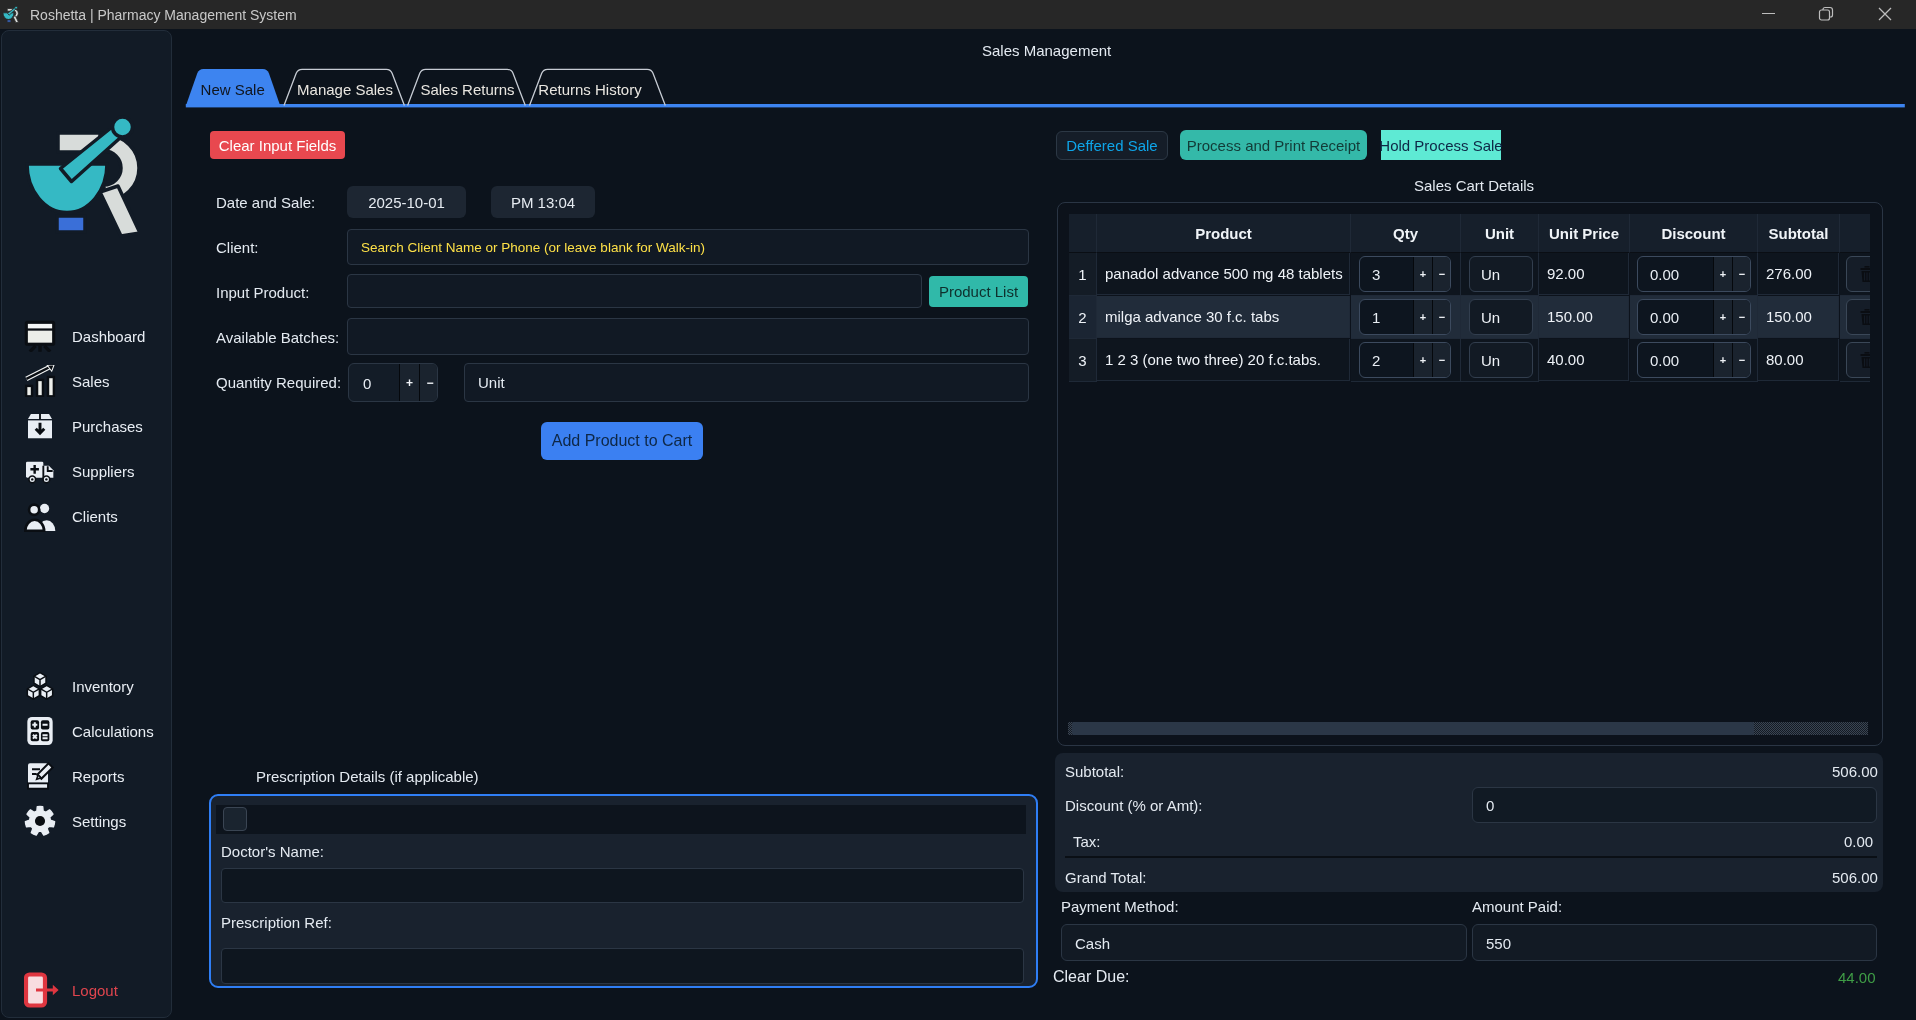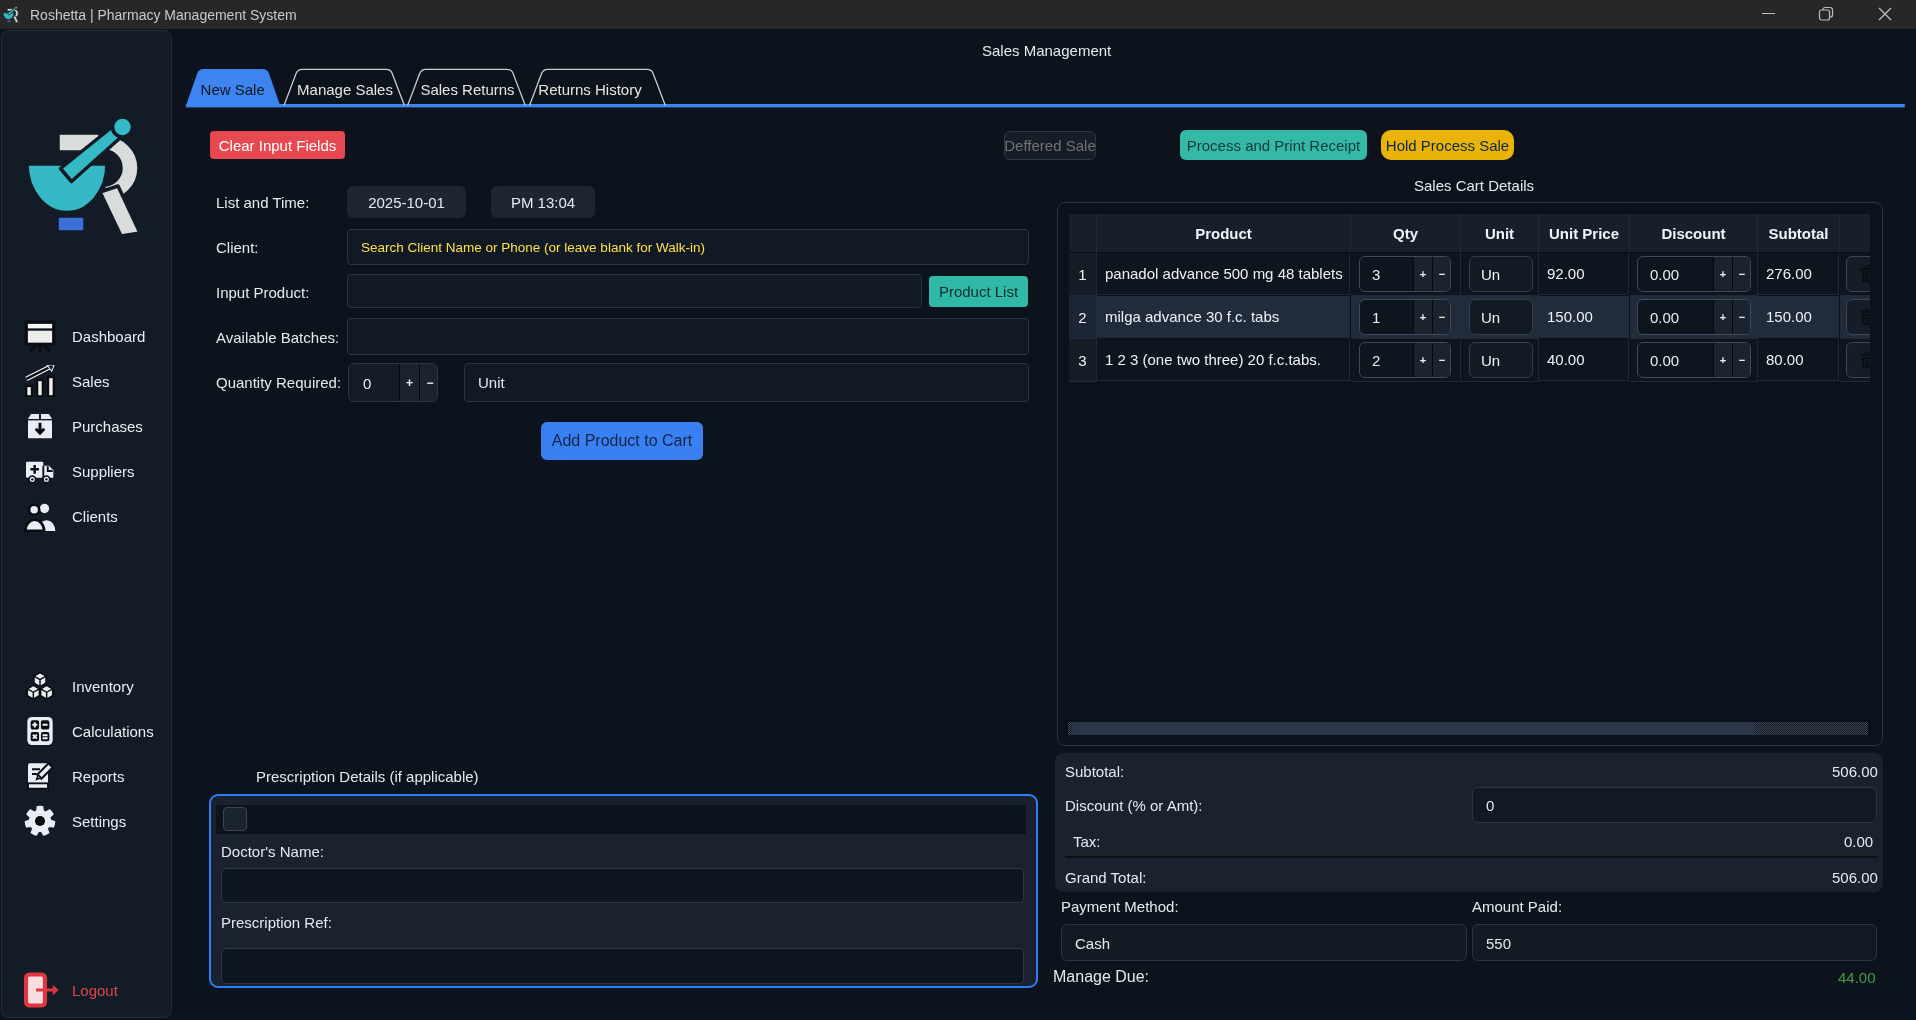--- a/index.html
+++ b/index.html
@@ -169,21 +169,21 @@
 <path d="M232.6,45.5 L244.8,13.3 Q246.4,9.3 250.7,9.3 L332.2,9.3 Q336.5,9.3 338,13.3 L350.3,45.5"></path>
 <path d="M354.5,45.5 L366.7,13.3 Q368.3,9.3 372.6,9.3 L472.2,9.3 Q476.5,9.3 478,13.3 L490.3,45.5"></path>
 </g>
 <text x="57.7" y="34.5" font-size="15" fill="#10151d" text-anchor="middle" font-family="Liberation Sans,sans-serif">New Sale</text>
 <text x="170" y="34.5" font-size="15" fill="#e9e6e0" text-anchor="middle" font-family="Liberation Sans,sans-serif">Manage Sales</text>
 <text x="292.5" y="34.5" font-size="15" fill="#e9e6e0" text-anchor="middle" font-family="Liberation Sans,sans-serif">Sales Returns</text>
 <text x="415" y="34.5" font-size="15" fill="#e9e6e0" text-anchor="middle" font-family="Liberation Sans,sans-serif">Returns History</text>
 </svg>
 
 <div class="btn" style="left:210px;top:131px;width:135px;height:28px;background:#e8484f;color:#fff;border-radius:4px;">Clear Input Fields</div>
-<div class="lbl" style="left:216px;top:195px;">List and Time:</div>
+<div class="lbl" style="left:216px;top:195px;">Date and Sale:</div>
 <div class="btn" style="left:347px;top:186px;width:119px;height:32px;background:#1d2632;color:#e6ebf1;border-radius:6px;">2025-10-01</div>
 <div class="btn" style="left:491px;top:186px;width:104px;height:32px;background:#1d2632;color:#e6ebf1;border-radius:6px;">PM 13:04</div>
 <div class="lbl" style="left:216px;top:240px;">Client:</div>
 <div class="inp" style="left:347px;top:229px;width:682px;height:36px;"></div>
 <div class="lbl" style="left:361px;top:241px;color:#fde047;font-size:13.5px;">Search Client Name or Phone (or leave blank for Walk-in)</div>
 <div class="lbl" style="left:216px;top:285px;">Input Product:</div>
 <div class="inp" style="left:347px;top:274px;width:575px;height:34px;"></div>
 <div class="btn" style="left:929px;top:276px;width:99px;height:31px;background:#30b9a9;color:#0e2f2c;border-radius:4px;">Product List</div>
 <div class="lbl" style="left:216px;top:330px;">Available Batches:</div>
 <div class="inp" style="left:347px;top:318px;width:682px;height:37px;"></div>
@@ -199,23 +199,23 @@
 
 <div class="abs" style="left:209px;top:794px;width:829px;height:194px;background:#19222e;border:2.5px solid #2f7ef5;border-radius:9px;box-sizing:border-box;"></div>
 <div class="abs" style="left:216px;top:805px;width:810px;height:29px;background:#0d141d;"></div>
 <div class="abs" style="left:223px;top:807px;width:24px;height:24px;background:#1a242f;border:1px solid #3a4553;border-radius:4px;box-sizing:border-box;"></div>
 <div class="lbl" style="left:256px;top:769px;">Prescription Details (if applicable)</div>
 <div class="lbl" style="left:221px;top:844px;">Doctor's Name:</div>
 <div class="inp" style="left:221px;top:868px;width:803px;height:35px;background:#0e161f;"></div>
 <div class="lbl" style="left:221px;top:915px;">Prescription Ref:</div>
 <div class="inp" style="left:221px;top:948px;width:803px;height:36px;background:#0e161f;"></div>
 
-<div class="btn" style="left:1004px;top:131px;width:92px;height:29px;background:#151d28;border:1px solid #2c3845;color:#737373;border-radius:6px;">Deffered Sale</div>
+<div class="btn" style="left:1056px;top:131px;width:112px;height:29px;background:#151d28;border:1px solid #2c3845;color:#0ea5e9;border-radius:6px;">Deffered Sale</div>
 <div class="btn" style="left:1180px;top:130px;width:187px;height:30px;background:#34b9a9;color:#123b37;border-radius:6px;">Process and Print Receipt</div>
-<div class="btn" style="left:1381px;top:130px;width:133px;height:30px;background:#eab308;color:#0e2746;border-radius:10px;">Hold Process Sale</div>
+<div class="btn" style="left:1381px;top:130px;width:120px;height:30px;background:#5eead4;color:#0e2746;border-radius:0;">Hold Process Sale</div>
 <div class="lbl" style="left:1414px;top:178px;">Sales Cart Details</div>
 
 <div class="abs" style="left:1057px;top:202px;width:826px;height:544px;background:#0c121b;border:1px solid #2a3544;border-radius:8px;box-sizing:border-box;"></div>
 <div class="abs" style="left:1069px;top:214px;width:801px;height:500px;overflow:hidden;">
     <div class="abs" style="left:0px;top:0px;width:27px;height:38px;background:#161f2b;border-right:1px solid #1f2937;border-bottom:1px solid #0a0e14;display:flex;align-items:center;justify-content:center;color:#f0f4f8;font-weight:bold;font-size:15px;"></div>
     <div class="abs" style="left:28px;top:0px;width:253px;height:38px;background:#161f2b;border-right:1px solid #1f2937;border-bottom:1px solid #0a0e14;display:flex;align-items:center;justify-content:center;color:#f0f4f8;font-weight:bold;font-size:15px;">Product</div>
     <div class="abs" style="left:282px;top:0px;width:109px;height:38px;background:#161f2b;border-right:1px solid #1f2937;border-bottom:1px solid #0a0e14;display:flex;align-items:center;justify-content:center;color:#f0f4f8;font-weight:bold;font-size:15px;">Qty</div>
     <div class="abs" style="left:392px;top:0px;width:77px;height:38px;background:#161f2b;border-right:1px solid #1f2937;border-bottom:1px solid #0a0e14;display:flex;align-items:center;justify-content:center;color:#f0f4f8;font-weight:bold;font-size:15px;">Unit</div>
     <div class="abs" style="left:470px;top:0px;width:90px;height:38px;background:#161f2b;border-right:1px solid #1f2937;border-bottom:1px solid #0a0e14;display:flex;align-items:center;justify-content:center;color:#f0f4f8;font-weight:bold;font-size:15px;">Unit Price</div>
     <div class="abs" style="left:561px;top:0px;width:127px;height:38px;background:#161f2b;border-right:1px solid #1f2937;border-bottom:1px solid #0a0e14;display:flex;align-items:center;justify-content:center;color:#f0f4f8;font-weight:bold;font-size:15px;">Discount</div>
@@ -328,14 +328,14 @@
 <div class="lbl" style="left:1844px;top:834px;">0.00</div>
 <div class="abs" style="left:1065px;top:856px;width:812px;height:2px;background:#0a0f15;"></div>
 <div class="lbl" style="left:1065px;top:870px;">Grand Total:</div>
 <div class="lbl" style="left:1832px;top:870px;">506.00</div>
 <div class="lbl" style="left:1061px;top:899px;">Payment Method:</div>
 <div class="lbl" style="left:1472px;top:899px;">Amount Paid:</div>
 <div class="inp" style="left:1061px;top:924px;width:406px;height:37px;background:#121a24;border-radius:6px;"></div>
 <div class="lbl" style="left:1075px;top:936px;">Cash</div>
 <div class="inp" style="left:1472px;top:924px;width:405px;height:37px;background:#121a24;border-radius:6px;"></div>
 <div class="lbl" style="left:1486px;top:936px;">550</div>
-<div class="lbl" style="left:1053px;top:969px;font-size:16px;">Manage Due:</div>
+<div class="lbl" style="left:1053px;top:969px;font-size:16px;">Clear Due:</div>
 <div class="lbl" style="left:1838px;top:970px;color:#3f9d46;">44.00</div>
 
 </body></html>

